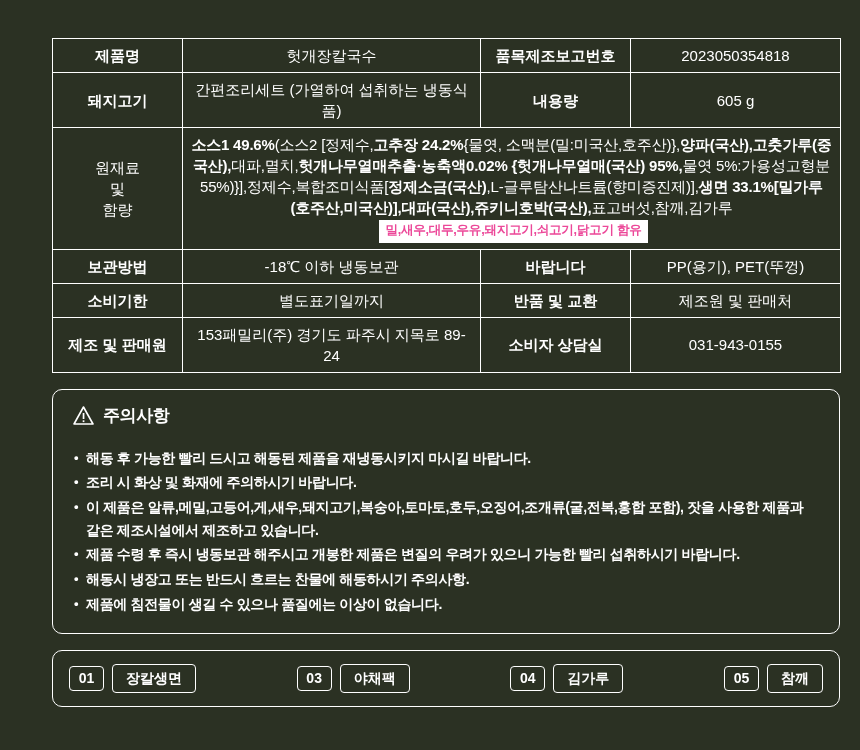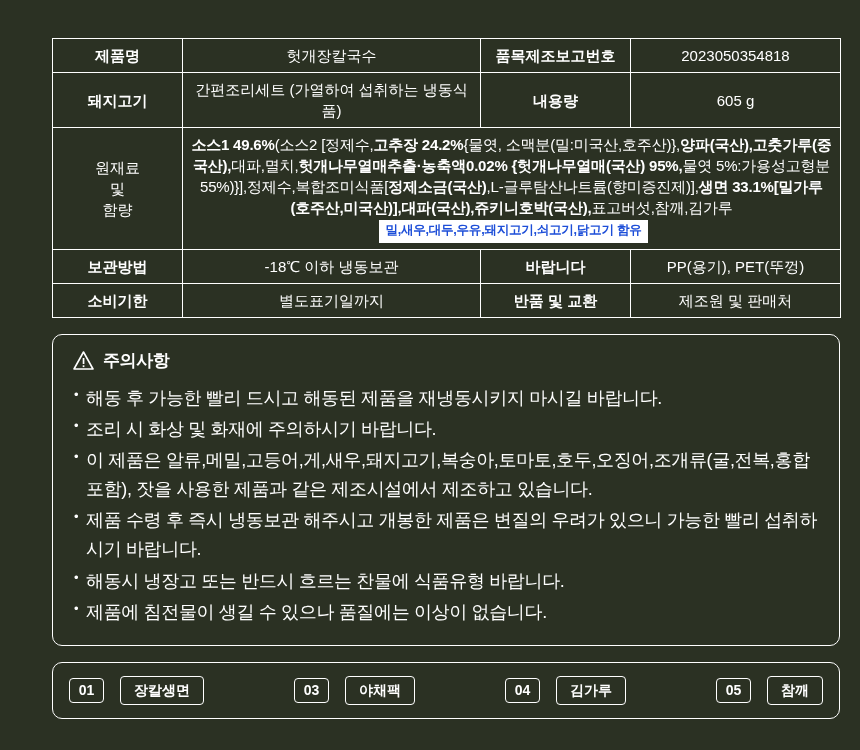--- a/index.html
+++ b/index.html
@@ -53,21 +53,21 @@
     font-size: 13.2px;
     line-height: 1.62;
     letter-spacing: -0.2px;
     padding: 8px 9px 8px 9px;
     word-break: break-all;
   }
   td.ingredients .b { font-weight: bold; }
   .allergen-box {
     display: inline-block;
     background: #ffffff;
-    color: #1d4ed8;
+    color: #ec4899;
     font-size: 12.6px;
     font-weight: bold;
     padding: 2px 7px 3px 7px;
     margin-left: 4px;
     letter-spacing: -0.3px;
     vertical-align: baseline;
     white-space: nowrap;
   }
   .ing-label {
     font-weight: normal;
@@ -81,21 +81,21 @@
     width: 788px;
     box-sizing: border-box;
     border: 1.4px solid #ffffff;
     border-radius: 10px;
     padding: 14px 20px 16px 20px;
   }
   .caution-head {
     display: flex;
     align-items: center;
     gap: 9px;
-    margin-bottom: 12px;
+    margin-bottom: 20px;
   }
   .warn-ico {
     width: 21px;
     height: 19px;
     position: relative;
     display: inline-block;
   }
   .warn-ico svg { display:block; }
   .caution-title {
     font-size: 17px;
@@ -103,24 +103,25 @@
     letter-spacing: -0.4px;
   }
   ul.caution-list {
     list-style: none;
     margin: 0;
     padding: 0;
   }
   ul.caution-list li {
     position: relative;
     padding-left: 13px;
-    font-size: 18px;
+    font-size: 14px;
     line-height: 1.62;
     letter-spacing: -0.35px;
     margin-bottom: 2px;
+    font-weight: bold;
   }
   ul.caution-list li::before {
     content: "•";
     position: absolute;
     left: 1px;
     top: 0;
     font-size: 13px;
   }
 
   
@@ -131,21 +132,21 @@
     border: 1.4px solid #ffffff;
     border-radius: 10px;
     padding: 13px 16px;
     display: flex;
     align-items: center;
     justify-content: space-between;
   }
   .comp {
     display: flex;
     align-items: center;
-    gap: 16px;
+    gap: 8px;
   }
   .comp-num {
     border: 1.3px solid #ffffff;
     border-radius: 4px;
     font-size: 14px;
     font-weight: bold;
     padding: 4px 7px 5px 7px;
     min-width: 19px;
     text-align: center;
     line-height: 1;
@@ -197,41 +198,47 @@
         <td class="lbl">보관방법</td>
         <td>-18℃ 이하 냉동보관</td>
         <td class="lbl">바랍니다</td>
         <td>PP(용기), PET(뚜껑)</td>
       </tr>
       <tr>
         <td class="lbl">소비기한</td>
         <td>별도표기일까지</td>
         <td class="lbl">반품 및 교환</td>
         <td>제조원 및 판매처</td>
+      </tr>
+      <tr>
+        <td class="lbl">제조 및 판매원</td>
+        <td>153패밀리(주) 경기도 파주시 지목로 89-24</td>
+        <td class="lbl">소비자 상담실</td>
+        <td>031-943-0155</td>
       </tr>
     </tbody>
   </table>
 
   <div class="caution">
     <div class="caution-head">
       <span class="warn-ico">
         <svg width="21" height="19" viewBox="0 0 21 19">
           <path d="M10.5 1 L20 18 L1 18 Z" fill="none" stroke="#ffffff" stroke-width="1.6" stroke-linejoin="round"></path>
           <rect x="9.7" y="7" width="1.7" height="6" fill="#ffffff"></rect>
           <rect x="9.7" y="14.3" width="1.7" height="1.8" fill="#ffffff"></rect>
         </svg>
       </span>
       <span class="caution-title">주의사항</span>
     </div>
     <ul class="caution-list">
       <li>해동 후 가능한 빨리 드시고 해동된 제품을 재냉동시키지 마시길 바랍니다.</li>
       <li>조리 시 화상 및 화재에 주의하시기 바랍니다.</li>
       <li>이 제품은 알류,메밀,고등어,게,새우,돼지고기,복숭아,토마토,호두,오징어,조개류(굴,전복,홍합 포함), 잣을 사용한 제품과 같은 제조시설에서 제조하고 있습니다.</li>
       <li>제품 수령 후 즉시 냉동보관 해주시고 개봉한 제품은 변질의 우려가 있으니 가능한 빨리 섭취하시기 바랍니다.</li>
-      <li>해동시 냉장고 또는 반드시 흐르는 찬물에 식품유형 바랍니다.</li>
+      <li>해동시 냉장고 또는 반드시 흐르는 찬물에 해동하시기 주의사항.</li>
       <li>제품에 침전물이 생길 수 있으나 품질에는 이상이 없습니다.</li>
     </ul>
   </div>
 
   <div class="components">
     <div class="comp">
       <span class="comp-num">01</span>
       <span class="comp-name">장칼생면</span>
     </div>
     <div class="comp">

